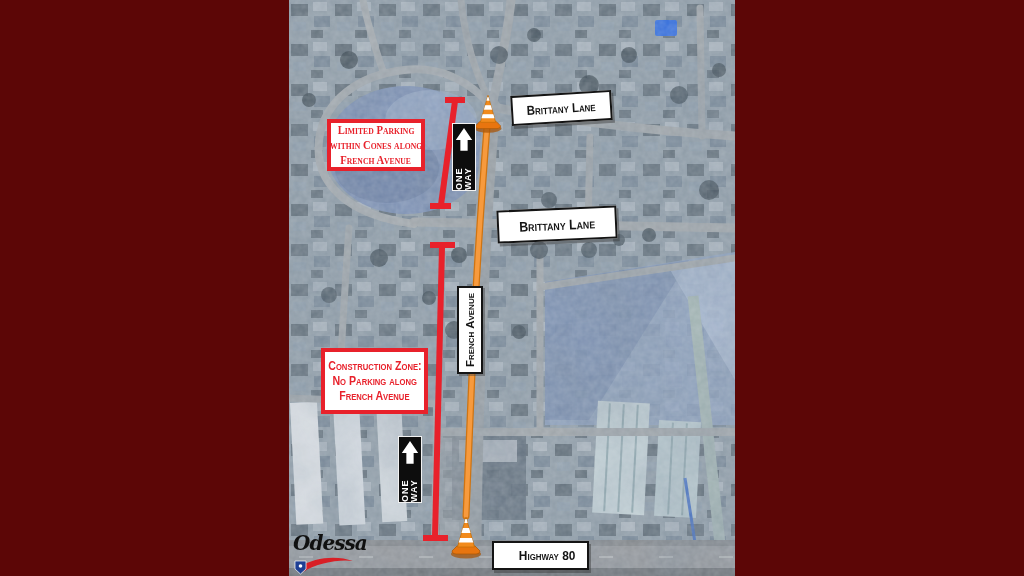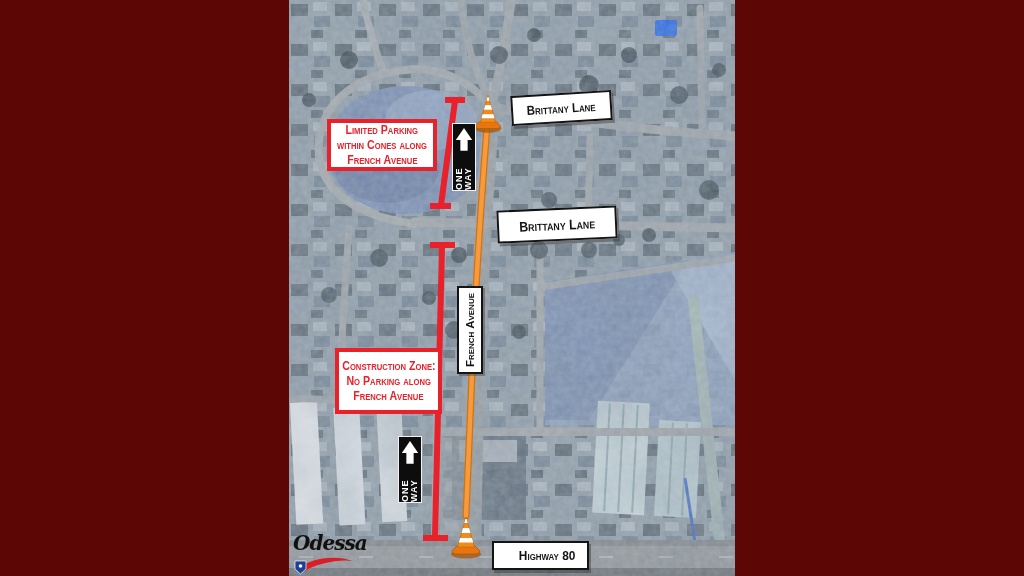--- a/index.html
+++ b/index.html
@@ -201,27 +201,27 @@
     <g stroke="#e8212b" stroke-width="6" stroke-linecap="butt">
       <line x1="442" y1="247" x2="435" y2="537"></line>
       <line x1="430" y1="245" x2="455" y2="245"></line>
       <line x1="423" y1="538" x2="448" y2="538"></line>
     </g>
 
     <use href="#cone" transform="translate(488,125) scale(0.9)"></use>
     <use href="#cone" transform="translate(466,550)"></use>
   </svg>
 
-  <div class="note centered" style="left:327px;top:119px;width:110px;height:52px;">
+  <div class="note centered" style="left:327px;top:119px;width:98px;height:52px;font-family:Liberation Serif, serif;">
     <span class="ln">Limited Parking</span>
     <span class="ln">within Cones along</span>
     <span class="ln">French Avenue</span>
   </div>
 
-  <div class="note topalign" style="left:321px;top:348px;width:107px;height:66px;margin-left:14px;">
+  <div class="note topalign" style="left:321px;top:348px;width:107px;height:66px;">
     <span class="ln">Construction Zone:</span>
     <span class="ln">No Parking along</span>
     <span class="ln">French Avenue</span>
   </div>
 
   <div class="street" style="left:511px;top:93px;width:101px;height:30px;font-size:13px;transform:rotate(-3.5deg);">
     <span class="ln">Brittany Lane</span>
   </div>
 
   <div class="street" style="left:497px;top:208px;width:120px;height:33px;font-size:14px;transform:rotate(-2.5deg);">

